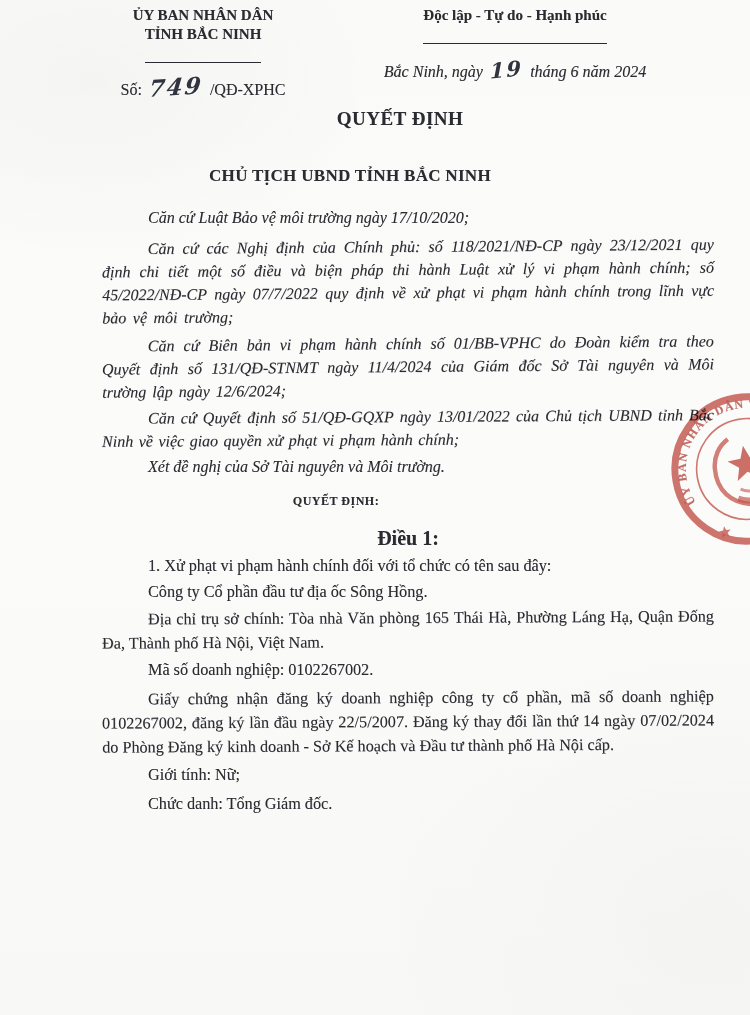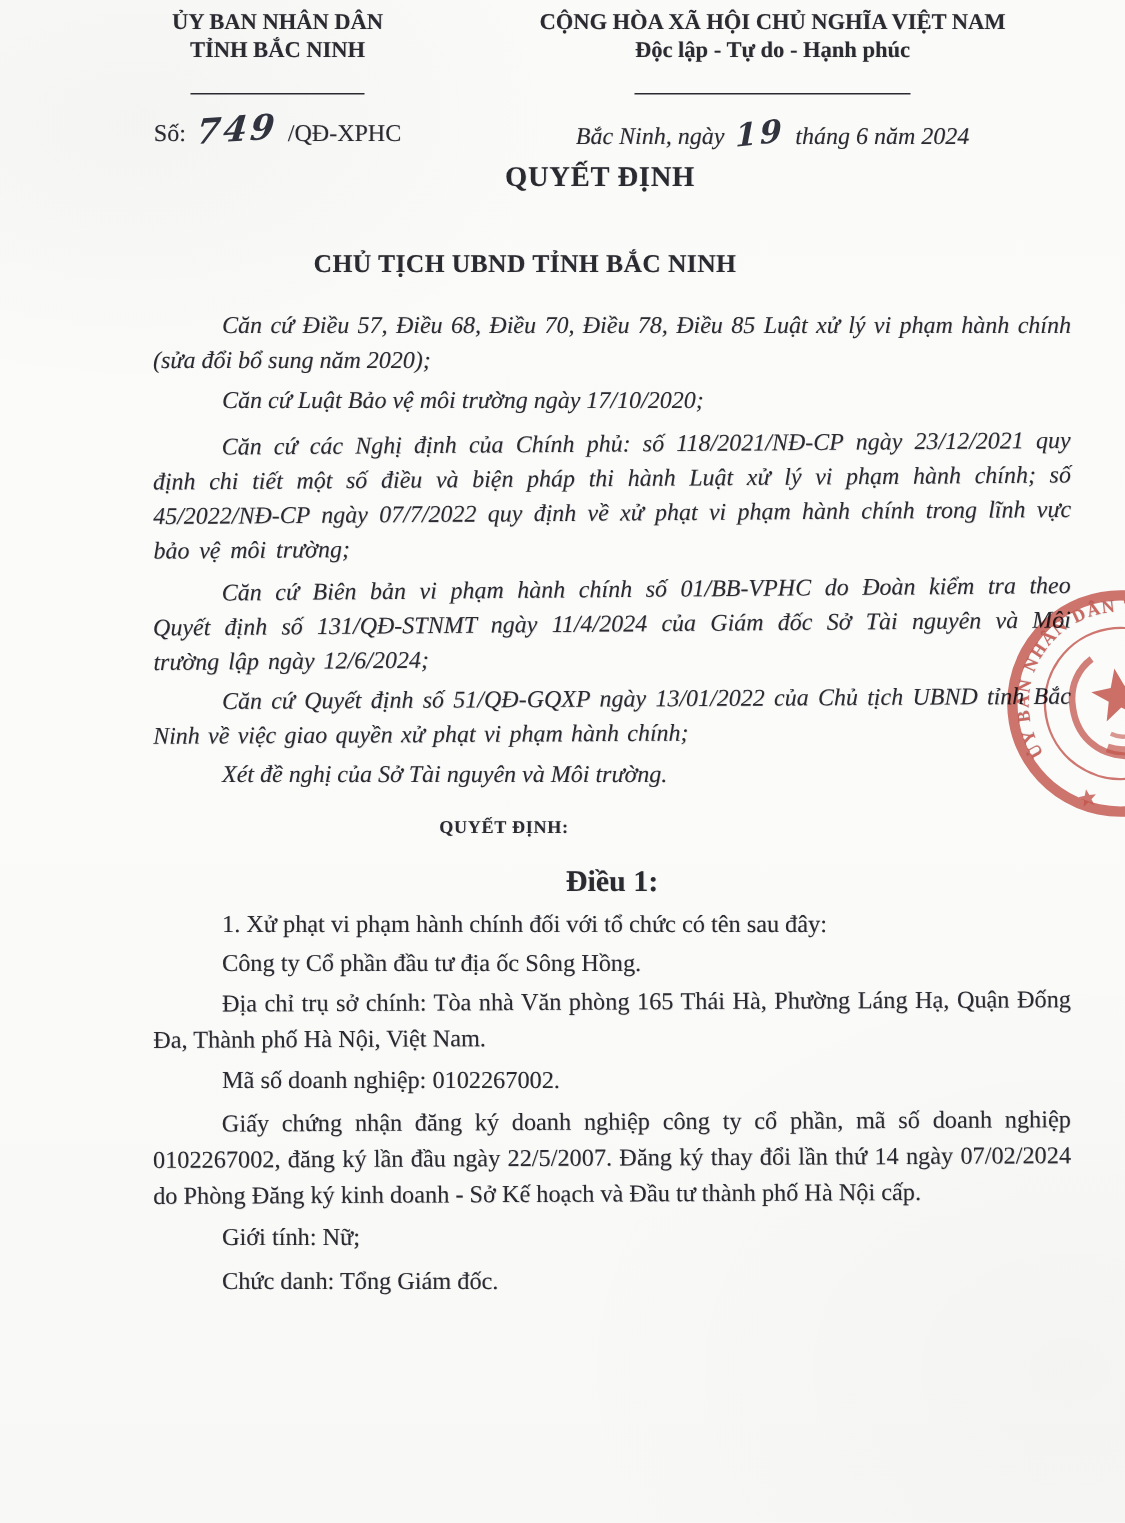--- a/index.html
+++ b/index.html
@@ -13,21 +13,21 @@
     position:relative;width:750px;height:1015px;overflow:hidden;
     background:
       radial-gradient(ellipse 420px 260px at 12% 8%, rgba(0,0,0,0.025), transparent 70%),
       radial-gradient(ellipse 500px 400px at 95% 90%, rgba(0,0,0,0.02), transparent 70%),
       linear-gradient(180deg,#fafaf8 0%,#fbfbfa 45%,#f8f8f6 100%);
     color:#2a2a31;
     text-shadow:0.3px 0.3px 0.6px rgba(40,40,52,0.30);
   }
   .b{font-weight:bold;}
   .i{font-style:italic;}
-  .hdr-left{position:absolute;left:80px;top:6px;width:210px;text-align:center;font-size:15px;line-height:19px;}
+  .hdr-left{position:absolute;left:98px;top:6px;width:210px;text-align:center;font-size:15px;line-height:19px;}
   .hdr-right{position:absolute;left:342px;top:6px;width:346px;text-align:center;font-size:15px;line-height:19px;}
   .u-head{display:inline-block;border-bottom:1.6px solid #2a2a31;padding-bottom:18px;}
   .so-line{margin-top:14px;font-size:16px;}
   .date-line{margin-top:16px;font-size:16px;}
   .hand{
     font-family:"DejaVu Serif",serif;font-style:italic;font-weight:bold;
     font-size:23px;letter-spacing:2px;color:#31343f;
     display:inline-block;transform:rotate(-4deg) skewX(-10deg);
     padding:0 3px;text-shadow:none;
   }
@@ -70,35 +70,33 @@
     <div class="b">ỦY BAN NHÂN DÂN</div>
     <div class="b"><span class="u-head">TỈNH BẮC NINH</span></div>
     <div class="so-line">
       <span>Số:</span>
       <span class="hand">749</span>
       <span>/QĐ-XPHC</span>
     </div>
   </div>
 
   <div class="hdr-right">
-    <div class="b">CỘNG HÒA XÃ HỘI CHỦ NGHĨA VIỆT NAM</div>
     <div class="b"><span class="u-head">Độc lập - Tự do - Hạnh phúc</span></div>
     <div class="date-line i">
       <span>Bắc Ninh, ngày</span>
       <span class="hand day">19</span>
       <span>tháng 6 năm 2024</span>
     </div>
   </div>
 
   <div class="content">
     <div class="doc-title">QUYẾT ĐỊNH</div>
     <div class="authority">CHỦ TỊCH UBND TỈNH BẮC NINH</div>
 
     <div class="cancu">
-      <p>Căn cứ Điều 57, Điều 68, Điều 70, Điều 78, Điều 85 Luật xử lý vi phạm hành chính (sửa đổi bổ sung năm 2020);</p>
       <p class="g1">Căn cứ Luật Bảo vệ môi trường ngày 17/10/2020;</p>
       <p class="g2">Căn cứ các Nghị định của Chính phủ: số 118/2021/NĐ-CP ngày 23/12/2021 quy định chi tiết một số điều và biện pháp thi hành Luật xử lý vi phạm hành chính; số 45/2022/NĐ-CP ngày 07/7/2022 quy định về xử phạt vi phạm hành chính trong lĩnh vực bảo vệ môi trường;</p>
       <p class="g3">Căn cứ Biên bản vi phạm hành chính số 01/BB-VPHC do Đoàn kiểm tra theo Quyết định số 131/QĐ-STNMT ngày 11/4/2024 của Giám đốc Sở Tài nguyên và Môi trường lập ngày 12/6/2024;</p>
       <p class="g4">Căn cứ Quyết định số 51/QĐ-GQXP ngày 13/01/2022 của Chủ tịch UBND tỉnh Bắc Ninh về việc giao quyền xử phạt vi phạm hành chính;</p>
       <p class="g1 last">Xét đề nghị của Sở Tài nguyên và Môi trường.</p>
     </div>
 
     <div class="decide">QUYẾT ĐỊNH:</div>
 
     <div class="article-head">Điều 1:</div>

